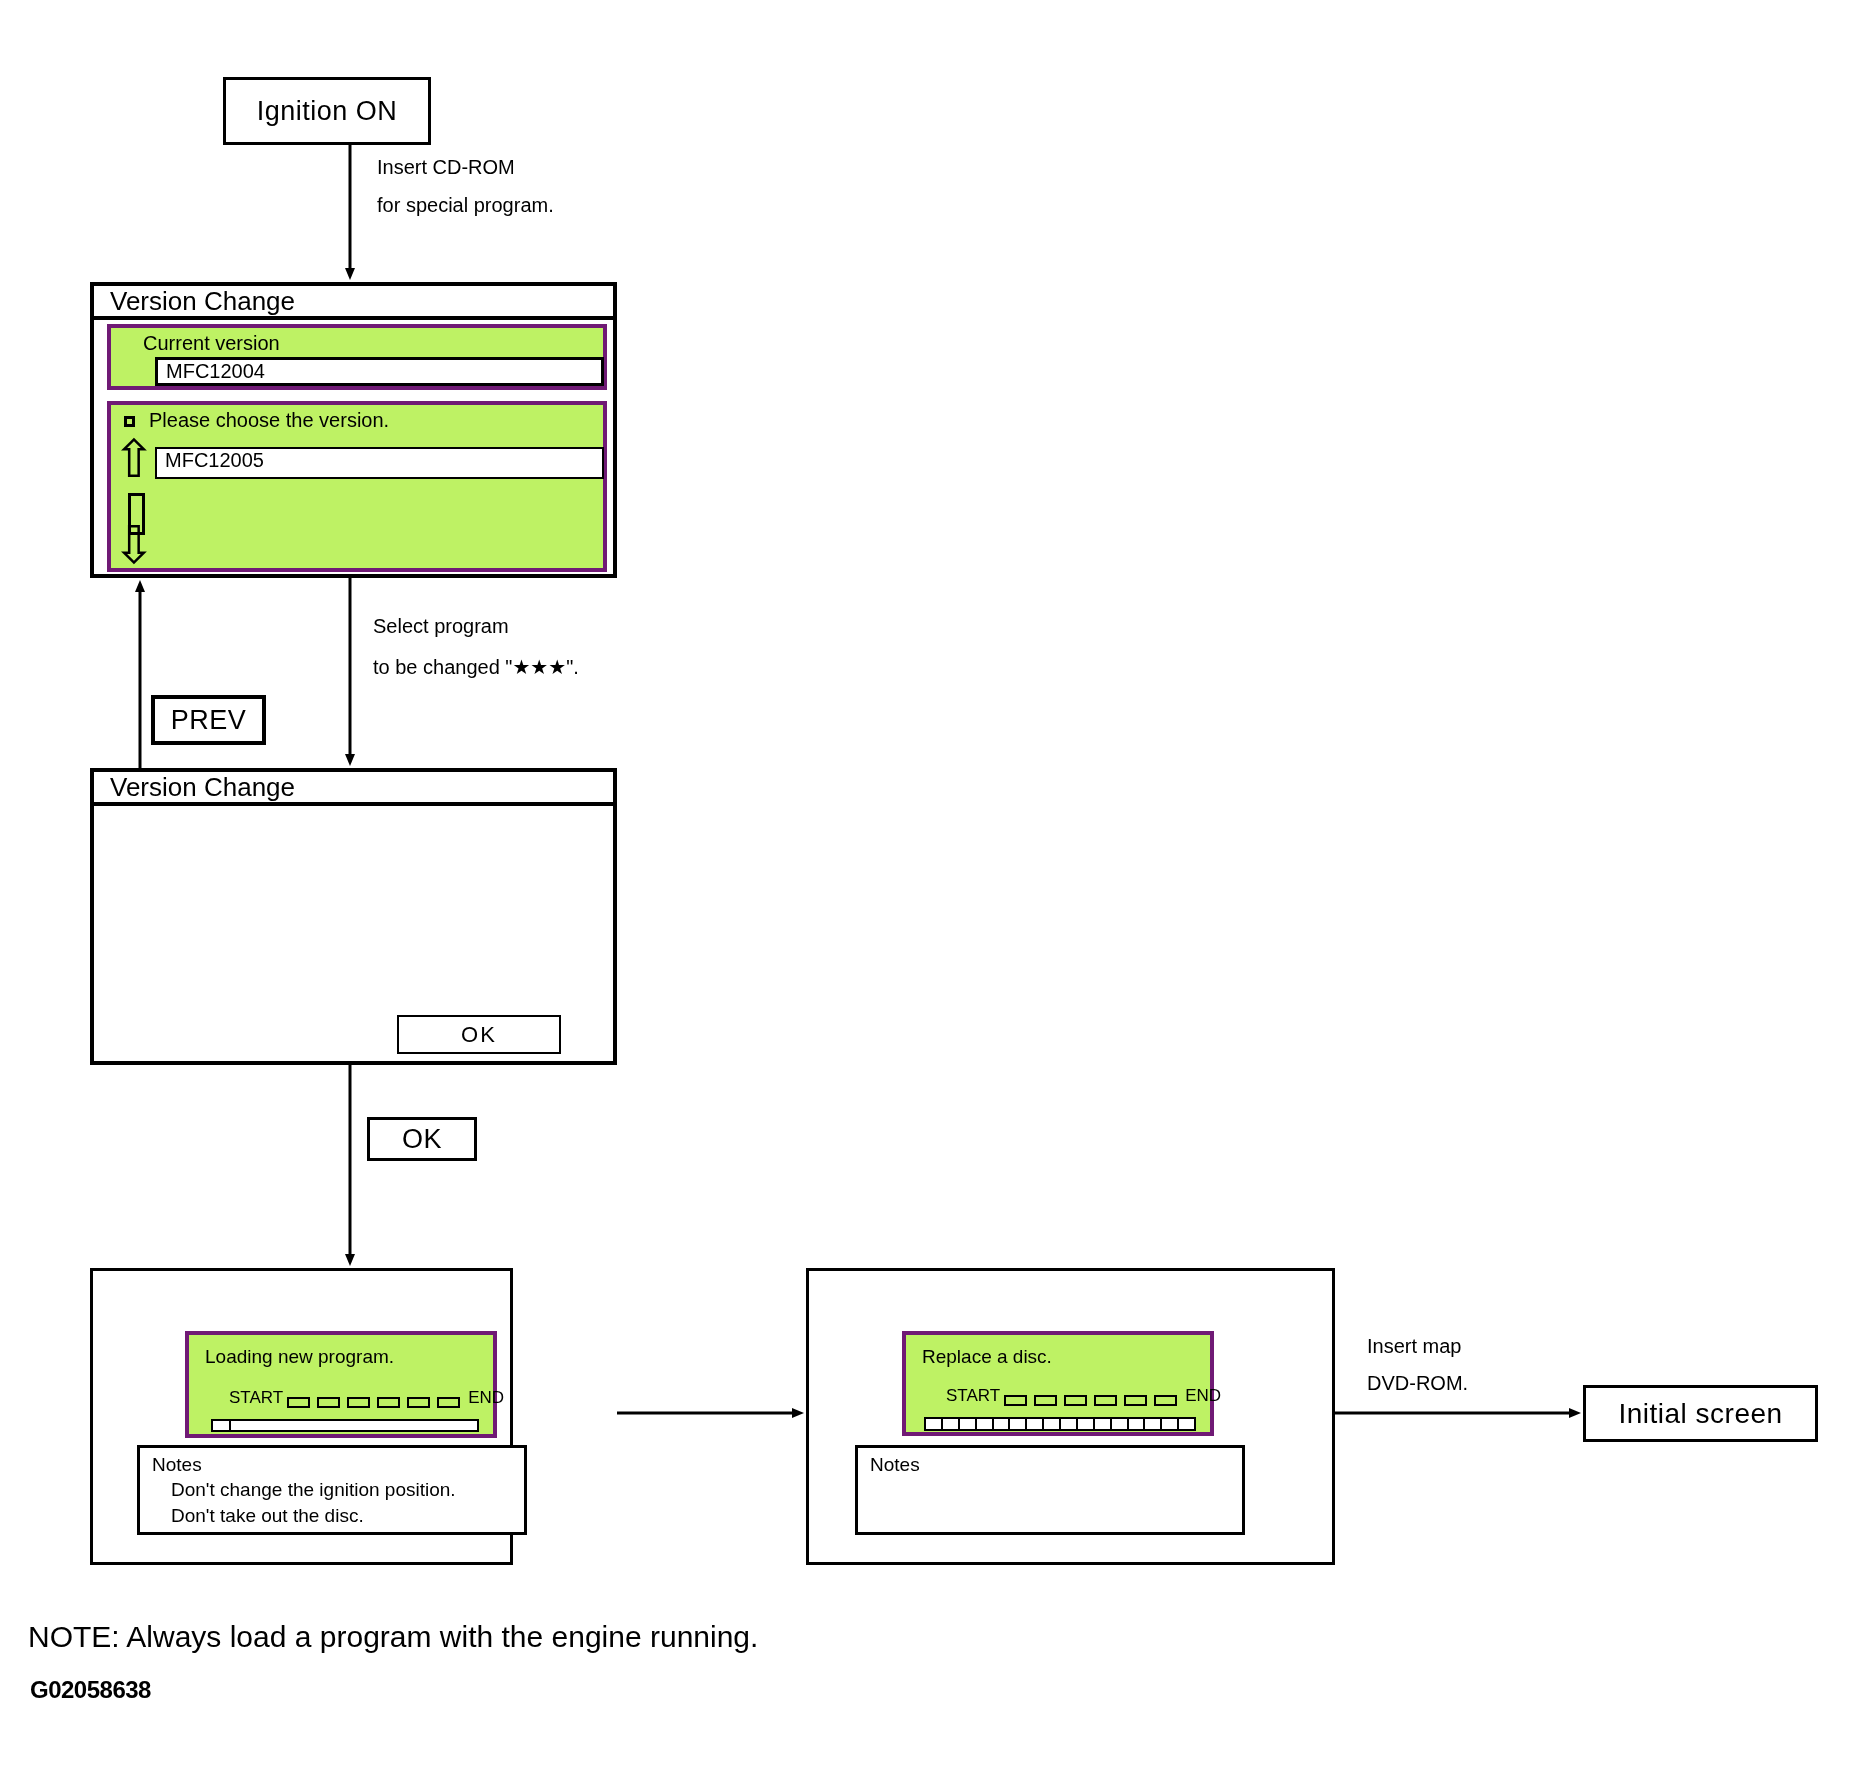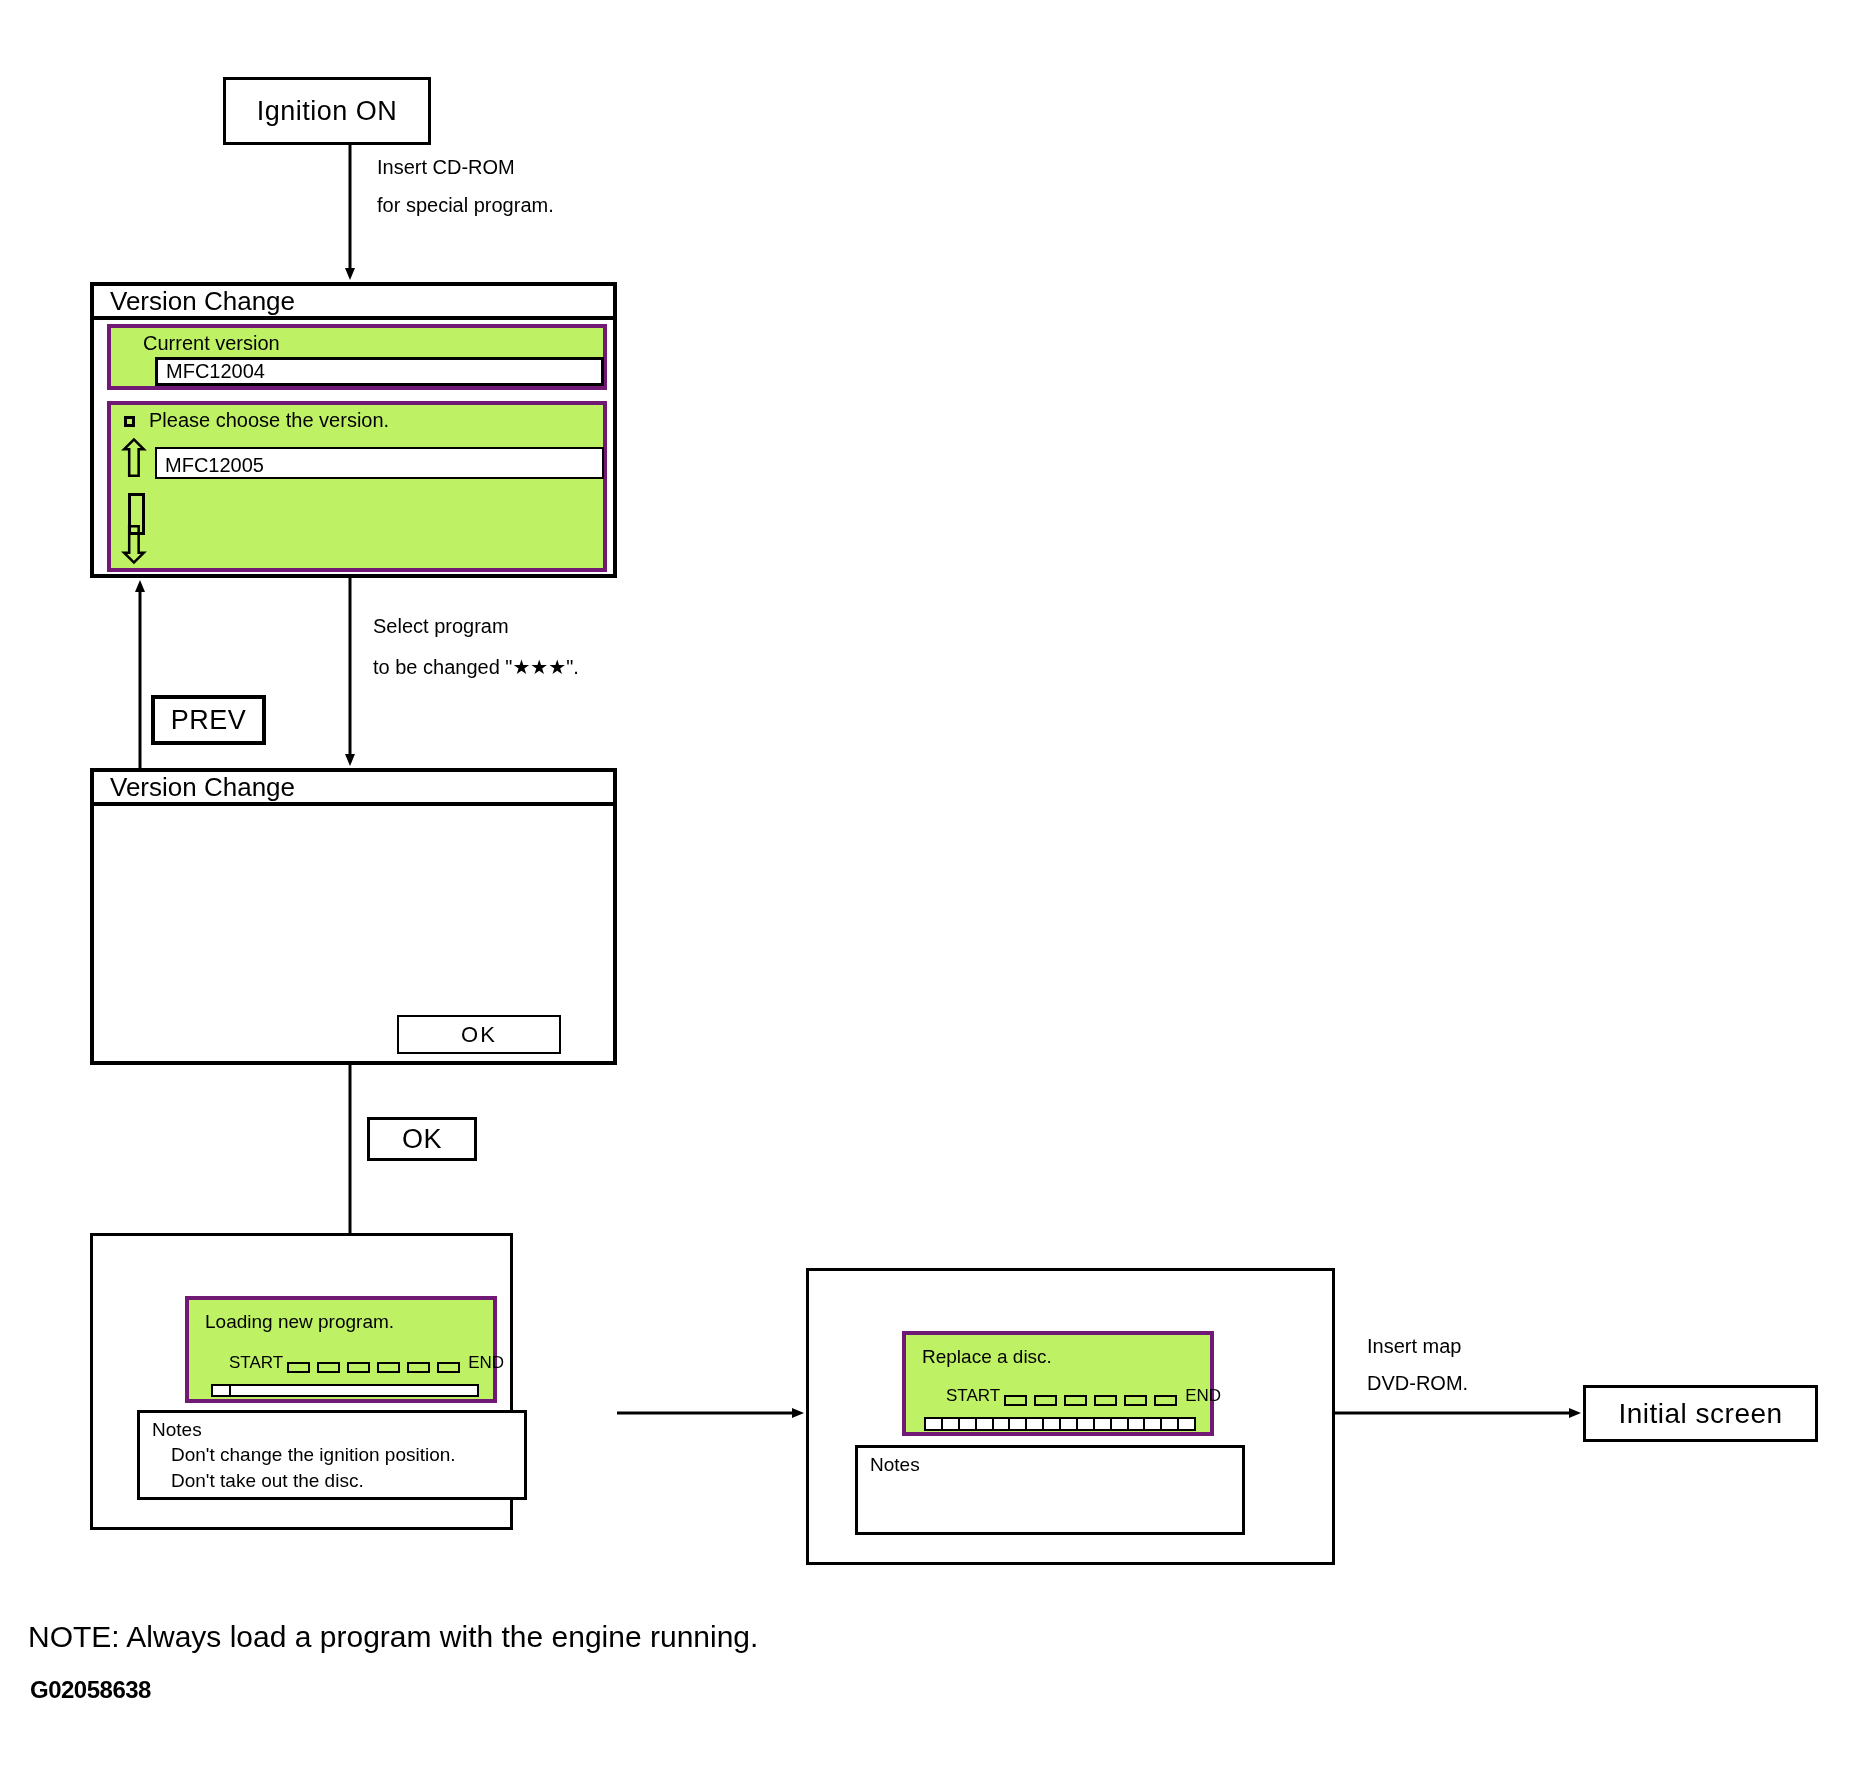--- a/index.html
+++ b/index.html
@@ -13,21 +13,21 @@
         font-size:27px;letter-spacing:0.5px;}
   
   .flabel{font-size:20px;line-height:38px;white-space:nowrap;}
   
   .screen{border:4px solid #000;background:#fff;}
   .scr-title{height:34px;line-height:30px;border-bottom:4px solid #000;padding-left:16px;
              font-size:26px;box-sizing:border-box;}
   .panel{position:absolute;border:4px solid #701a75;box-sizing:border-box;background:#bef264;}
   .thinpanel{position:absolute;border:3px solid #000;box-sizing:border-box;background:#fff;}
   .field{position:absolute;border:3px solid #000;box-sizing:border-box;font-size:20px;
-         display:flex;align-items:flex-end;padding-left:8px;background:#fff;}
+         display:flex;align-items:flex-start;padding-left:8px;background:#fff;}
   .field.thin{border-width:2px;}
   .slabel{position:absolute;font-size:20px;white-space:nowrap;}
   .smtext{position:absolute;font-size:19px;line-height:24px;white-space:nowrap;}
   .bullet{position:absolute;width:11px;height:11px;border:3px solid #000;box-sizing:border-box;}
   .icon-arrow{position:absolute;font-family:"DejaVu Sans",sans-serif;font-size:52px;line-height:1;}
   .track{position:absolute;border:3px solid #000;box-sizing:border-box;}
   
   .dlg-ok{position:absolute;border:2px solid #000;background:#fff;display:flex;align-items:center;
           justify-content:center;font-size:22px;letter-spacing:2px;}
   
@@ -110,21 +110,21 @@
     <div class="scr-title">Version Change</div>
     <div class="dlg-ok" style="left:303px;top:243px;width:160px;height:35px;">
         <span>OK</span>
       </div>
   </div>
 
   <div class="abs node" style="left:367px;top:1117px;width:110px;height:44px;">
       <span>OK</span>
     </div>
 
-  <div class="abs screen" style="left:90px;top:1233px;width:423px;height:297px;border-width:3px;">
+  <div class="abs screen" style="left:90px;top:1268px;width:423px;height:297px;border-width:3px;">
     <div class="panel" style="left:92px;top:60px;width:312px;height:107px;">
       <div class="smtext" style="left:16px;top:10px;">Loading new program.</div>
       <div class="segrow" style="left:40px;top:53px;">
         <span>START</span>
         <span class="segcells">
             <span class="seg-cell"></span>
             <span class="seg-cell"></span>
             <span class="seg-cell"></span>
             <span class="seg-cell"></span>
             <span class="seg-cell"></span>

